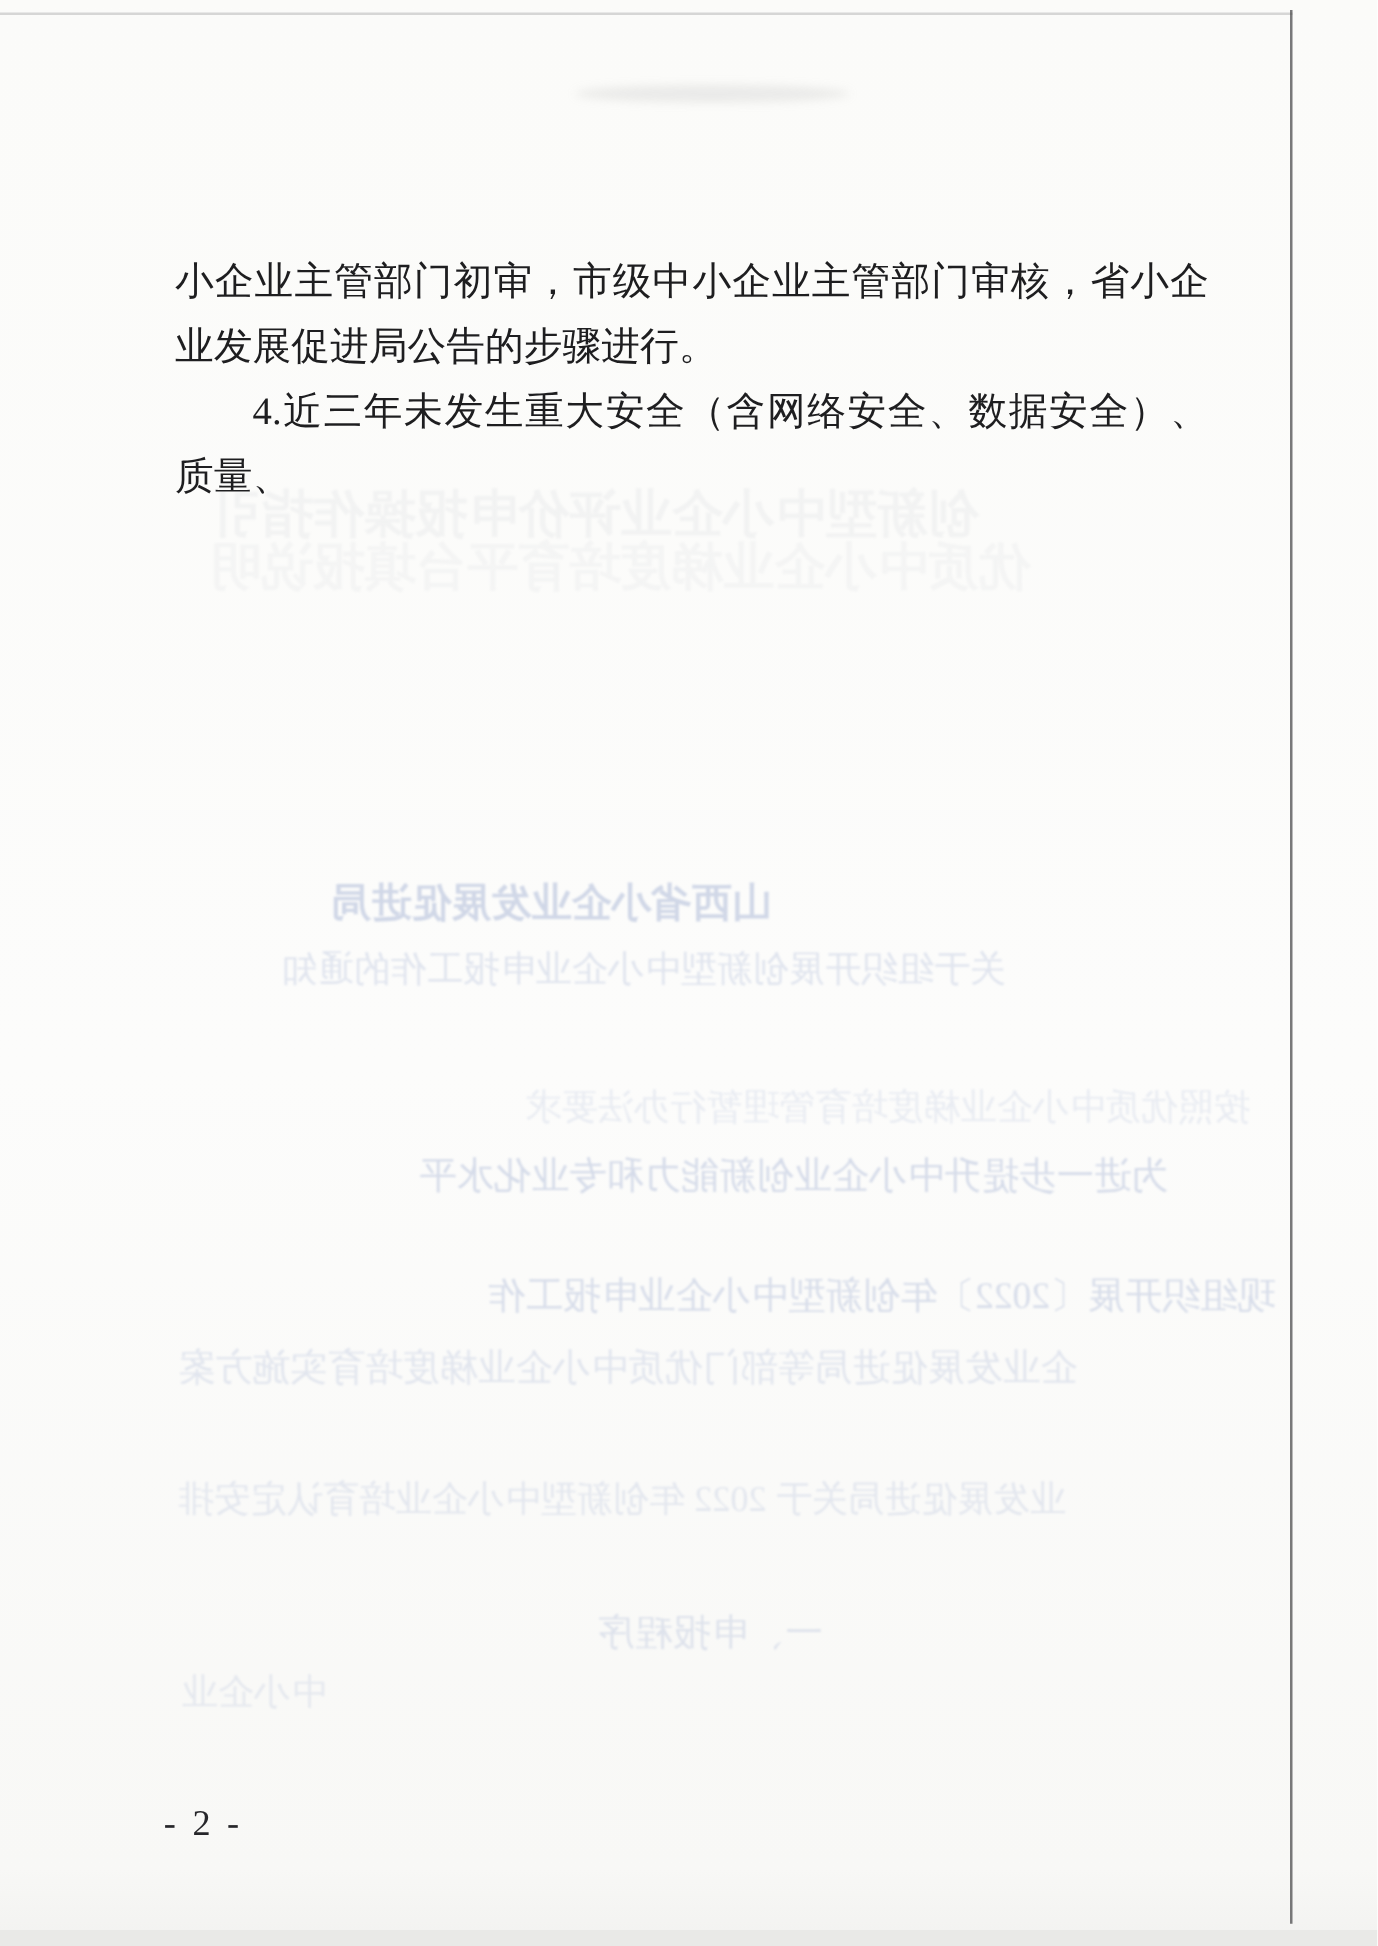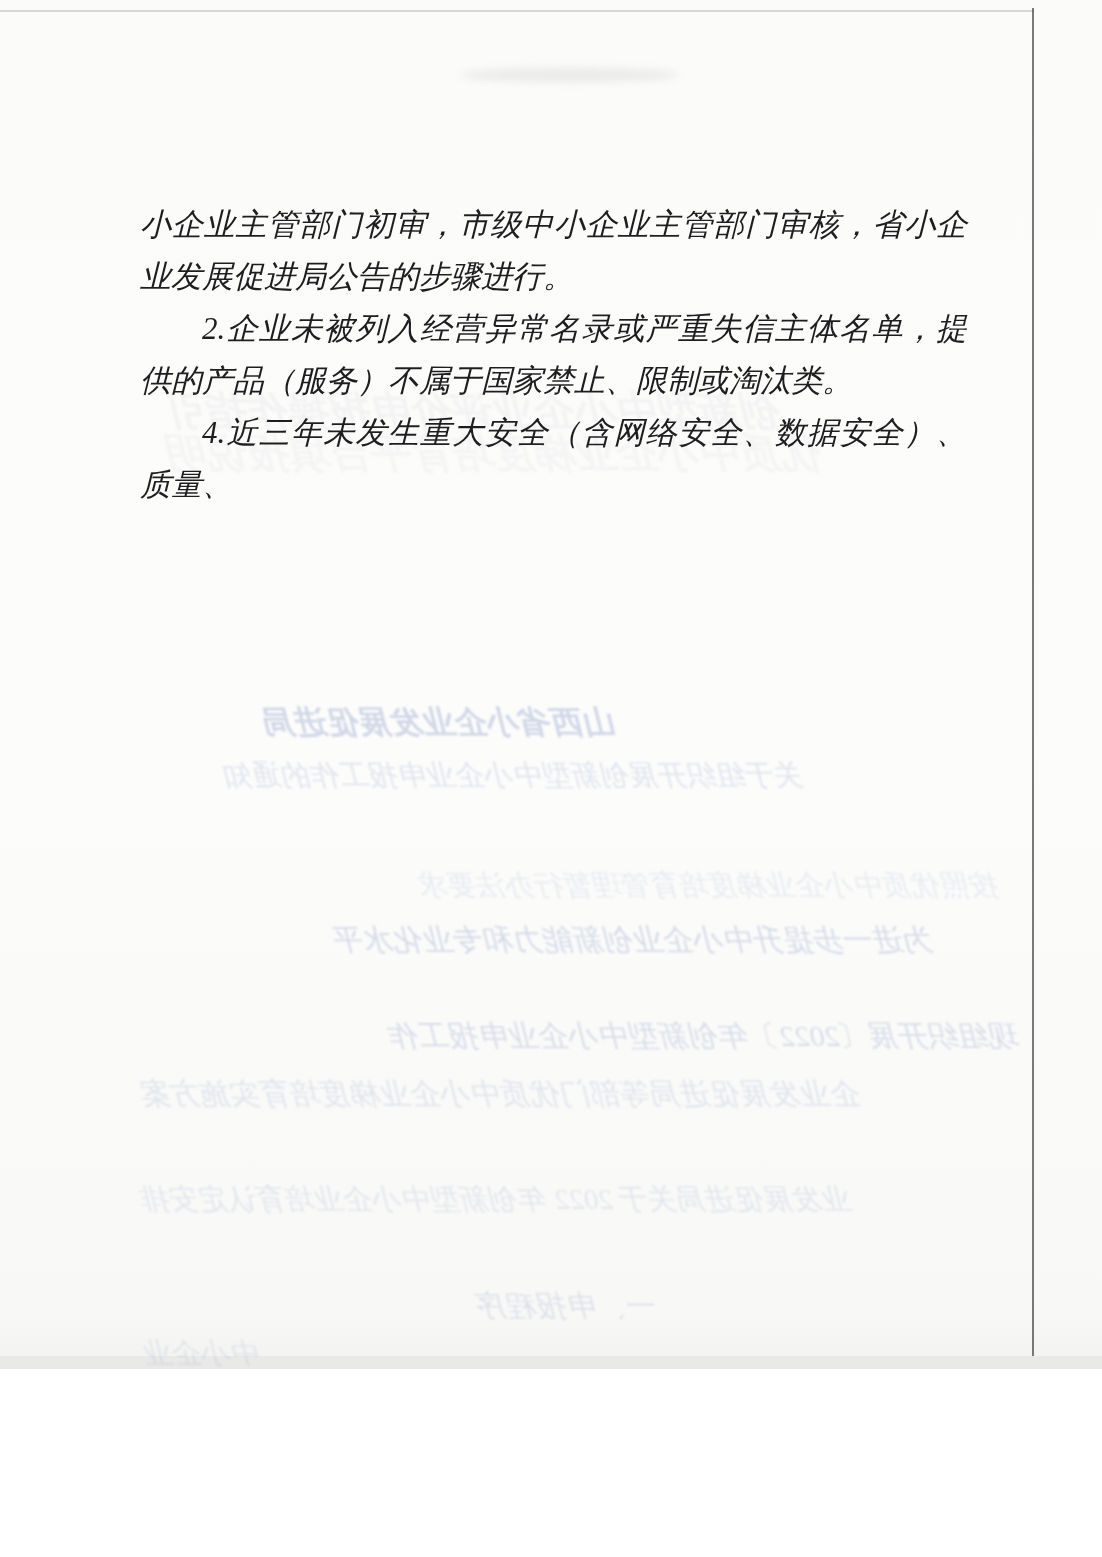--- a/index.html
+++ b/index.html
@@ -3,25 +3,24 @@
 <meta charset="utf-8">
 <style>
   html, body {
     margin: 0;
     padding: 0;
     background: #ffffff;
   }
   .scan-page {
     position: relative;
     width: 1102px;
-    height: 1369px;
+    height: 1557px;
     overflow: hidden;
     background: linear-gradient(180deg, #fbfbf9 0%, #fcfcfb 55%, #f8f8f6 96%, #f2f2f0 100%);
     font-family: "Liberation Serif", "DejaVu Serif", serif;
-    font-style: italic;
   }
   
   .scan-top-line {
     position: absolute;
     top: 10px; left: 0;
     width: 1034px; height: 2px;
     background: rgba(130,130,130,0.30);
   }
   .scan-edge-line {
     position: absolute;
@@ -101,19 +100,18 @@
   <div class="bleed" style="top:866px; left:420px; font-size:29px; opacity:.15;">按照优质中小企业梯度培育管理暂行办法要求</div>
   <div class="bleed" style="top:920px; left:335px; font-size:30px; opacity:.30;">为进一步提升中小企业创新能力和专业化水平</div>
   <div class="bleed" style="top:1016px; left:390px; font-size:30px; opacity:.28;">现组织开展〔2022〕年创新型中小企业申报工作</div>
   <div class="bleed" style="top:1074px; left:142px; font-size:30px; opacity:.20;">企业发展促进局等部门优质中小企业梯度培育实施方案</div>
   <div class="bleed" style="top:1180px; left:142px; font-size:29px; opacity:.18;">业发展促进局关于 2022 年创新型中小企业培育认定安排</div>
   <div class="bleed" style="top:1286px; left:478px; font-size:30px; opacity:.22;">一、申报程序</div>
   <div class="bleed" style="top:1334px; left:145px; font-size:29px; opacity:.16;">中小企业</div>
 
   <div class="content">
     <p class="body">小企业主管部门初审，市级中小企业主管部门审核，省小企业发展促进局公告的步骤进行。</p>
-    <p class="body indent">2.企业未被列入经营异常名录或严重失信主体名单，提供的产品（服务）不属于国家禁止、限制或淘汰类。</p>
     <p class="body indent">4.近三年未发生重大安全（含网络安全、数据安全）、质量、</p>
   </div>
 
   <div class="page-number">- 2 -</div>
 
 </div>
 
 </body></html>

